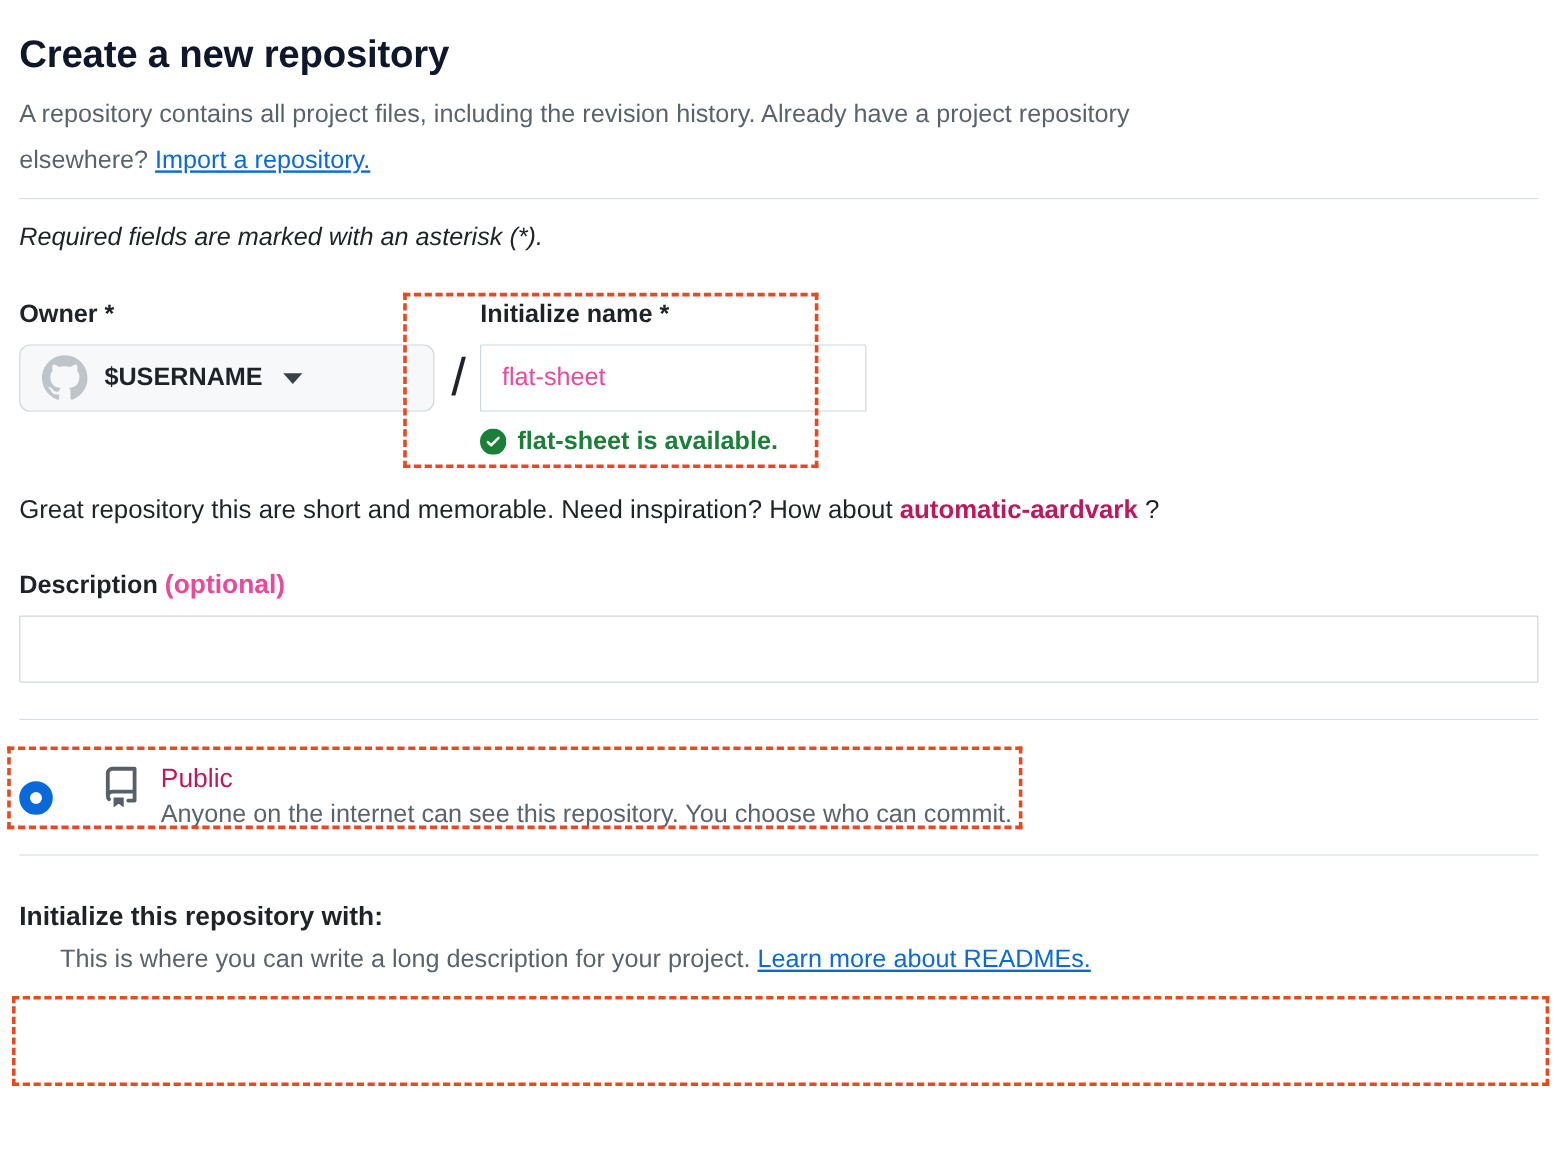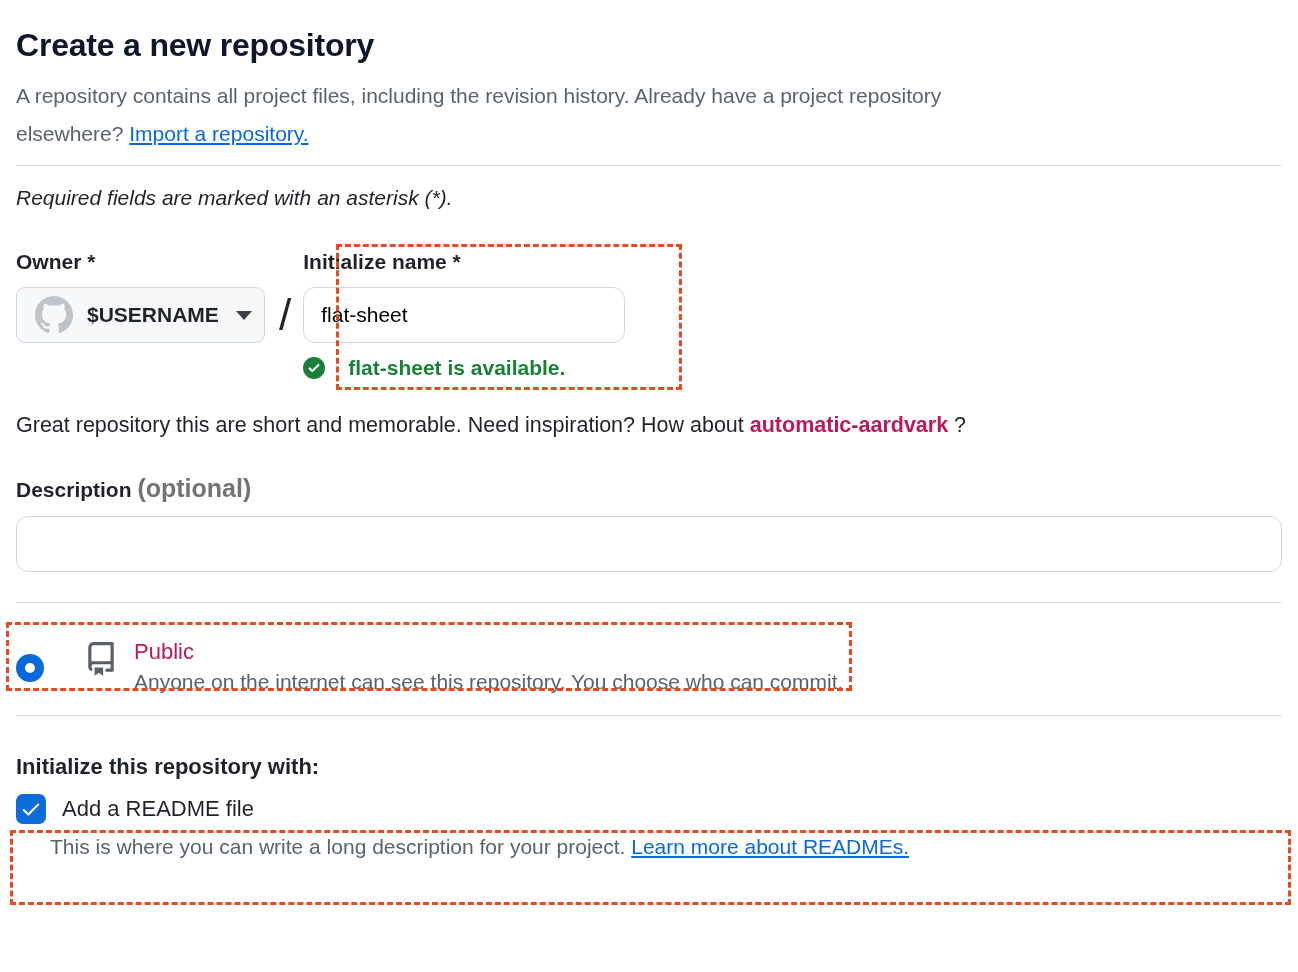--- a/index.html
+++ b/index.html
@@ -38,21 +38,21 @@
     font-style: italic;
     font-size: 21px;
     color: #1f2328;
   }
 
   .form-row { display: flex; align-items: flex-start; margin-top: 39px; }
   .field-label { display: block; font-size: 21px; font-weight: 700; line-height: 25px; color: #1f2328; }
   .owner-col .field-label, .repo-col .field-label { margin-bottom: 13px; }
 
   .owner-btn {
-    width: 249px; height: 56px;
+    width: 346px; height: 56px;
     background: #f6f8fa;
     border: 1px solid #d0d7de;
     border-radius: 9px;
     display: flex; align-items: center;
     padding: 0 18px;
     cursor: pointer;
   }
   .avatar { width: 38px; height: 38px; flex: none; }
   .owner-name { margin-left: 14px; font-size: 21px; font-weight: 700; color: #1f2328; }
   .caret-down {
@@ -66,44 +66,44 @@
   .slash {
     font-size: 44px;
     line-height: 56px;
     margin: 38px 12px 0 14px;
     color: #1f2328;
   }
 
   .text-input {
     height: 56px;
     border: 1px solid #d0d7de;
-    border-radius: 12px;
+    border-radius: 1px;
     font-size: 21px;
     padding: 0 17px;
-    color: #000000;
+    color: #ec4899;
     background: #fff;
     font-family: inherit;
     outline: none;
   }
   .repo-input { width: 322px; }
 
   .availability {
     margin-top: 13px;
     display: flex; align-items: center;
-    gap: 23px;
+    gap: 9px;
     color: #1a7f37;
     font-weight: 700;
     font-size: 21px;
   }
 
   .suggestion { margin-top: 33px; font-size: 21.5px; color: #1f2328; }
   .suggestion-link { color: #be185d; font-weight: 700; text-decoration: none; cursor: pointer; }
 
   .desc-label { margin-top: 36px; font-size: 21px; font-weight: 700; color: #1f2328; }
-  .optional-hint { font-size: 25px; font-weight: 600; color: #737373; }
+  .optional-hint { font-size: 22px; font-weight: 600; color: #ec4899; }
   .desc-input { width: 100%; margin-top: 13px; }
 
   .vis-row { display: flex; align-items: flex-start; }
   .vis-row.public { margin-top: 35px; }
   .vis-row.private { margin-top: 23px; }
   .radio { width: 28px; height: 28px; border-radius: 50%; margin-top: 16px; flex: none; background: #fff; cursor: pointer; }
   .radio.checked { border: 9px solid #0969da; }
   .radio.unchecked { border: 2px solid #8c939c; }
   .vis-icon { flex: none; margin-left: 40px; margin-top: 2px; color: #57606a; }
   .vis-text { margin-left: 16px; }
@@ -185,28 +185,20 @@
       <div class="vis-label">Public</div>
       <div class="vis-desc">Anyone on the internet can see this repository. You choose who can commit.</div>
     </div>
   </div>
 
 
   <hr class="divider hr3">
 
   <div class="init-heading">Initialize this repository with:</div>
 
-  <div class="readme-row">
-    <span class="checkbox">
-      <svg width="22" height="22" viewBox="0 0 16 16" aria-hidden="true">
-        <path fill="#ffffff" d="M13.78 4.22a.75.75 0 0 1 0 1.06l-7.25 7.25a.75.75 0 0 1-1.06 0L2.22 9.28a.751.751 0 0 1 .018-1.042.751.751 0 0 1 1.042-.018L6 10.94l6.72-6.72a.75.75 0 0 1 1.06 0Z"></path>
-      </svg>
-    </span>
-    <span class="readme-label">Add a README file</span>
-  </div>
 
   <p class="readme-note"><span>This is where you can write a long description for your project. </span><a class="blue-link">Learn more about READMEs.</a></p>
 
 </div>
 
 <div class="annotation-box" style="left: 336.234px; top: 244px; width: 346px; height: 146px; border-color: rgb(232, 73, 31);"></div>
 <div class="annotation-box" style="left: 6px; top: 622px; width: 846.375px; height: 69px; border-color: rgb(232, 73, 31);"></div>
 <div class="annotation-box" style="left: 10px; top: 830px; width: 1281px; height: 75px; border-color: rgb(232, 73, 31);"></div>
 
 </body></html>

